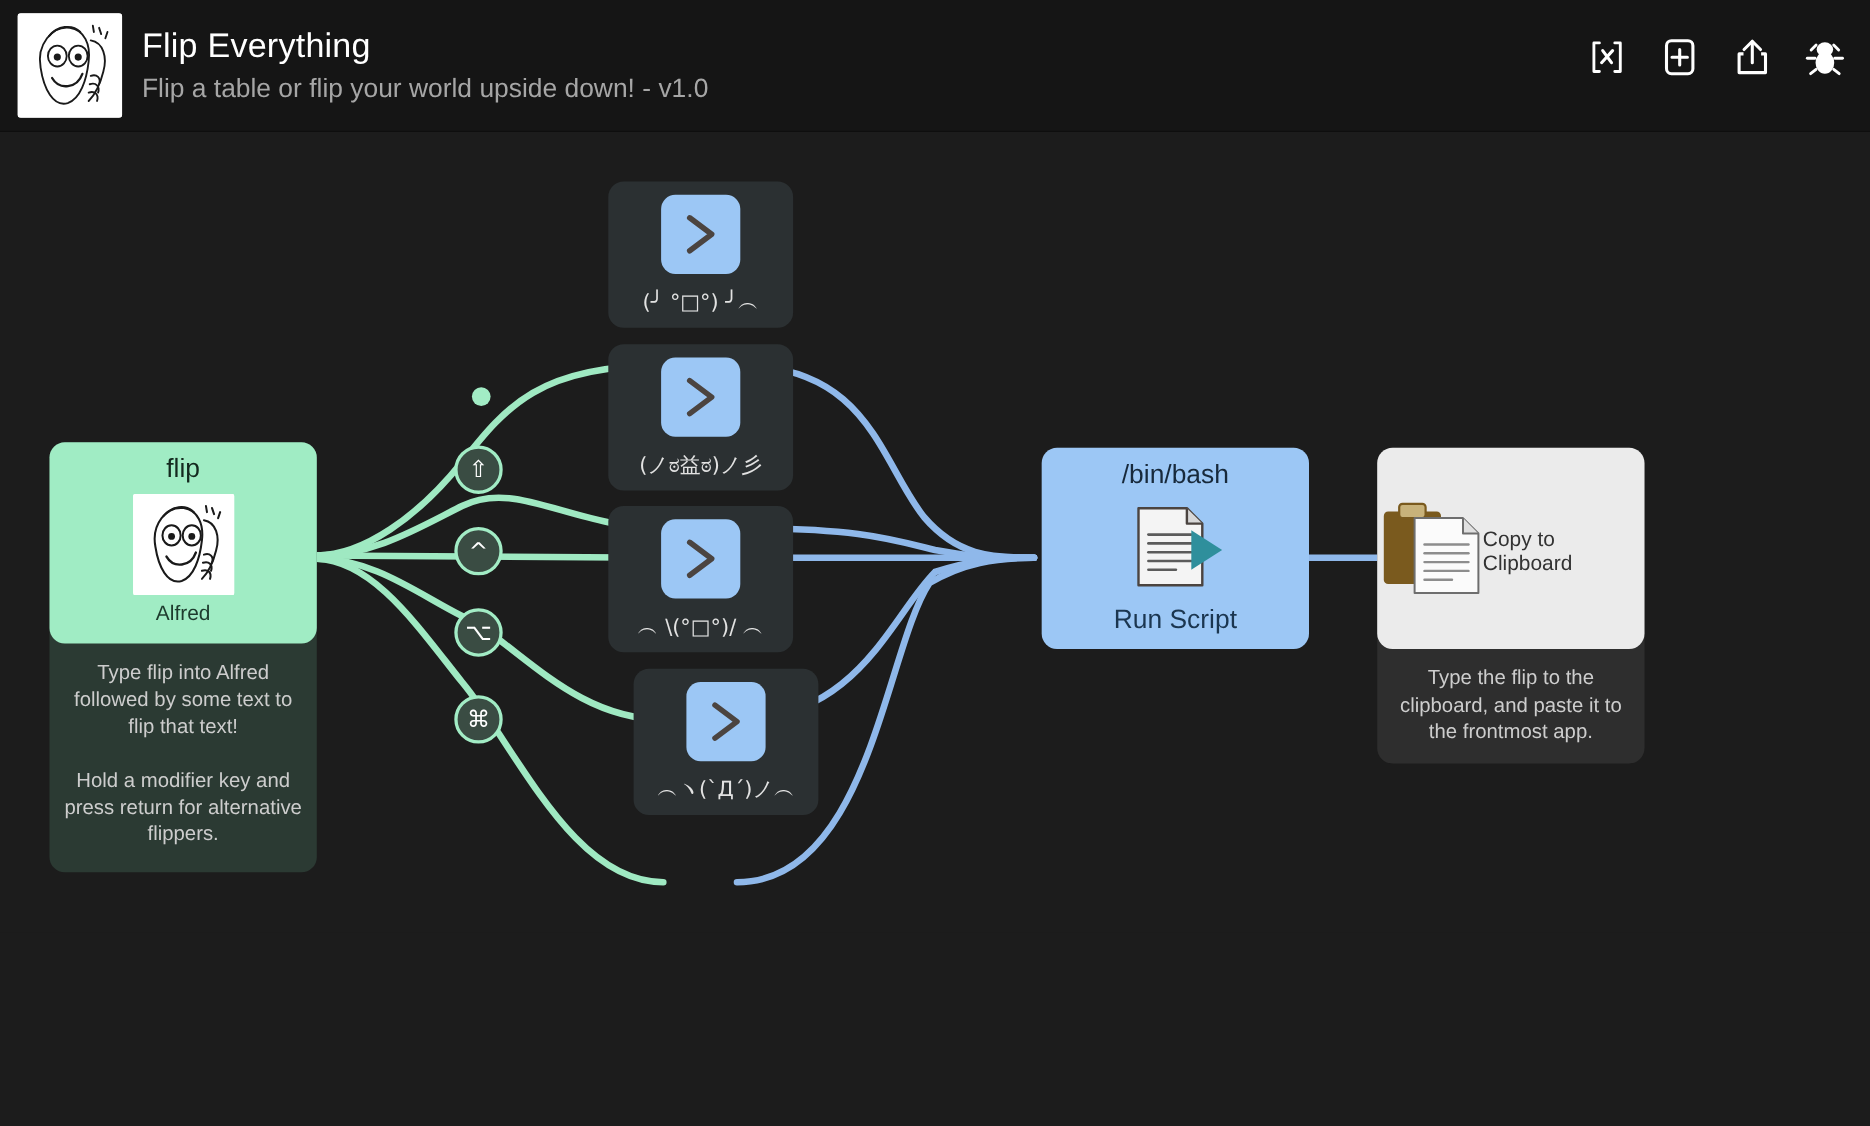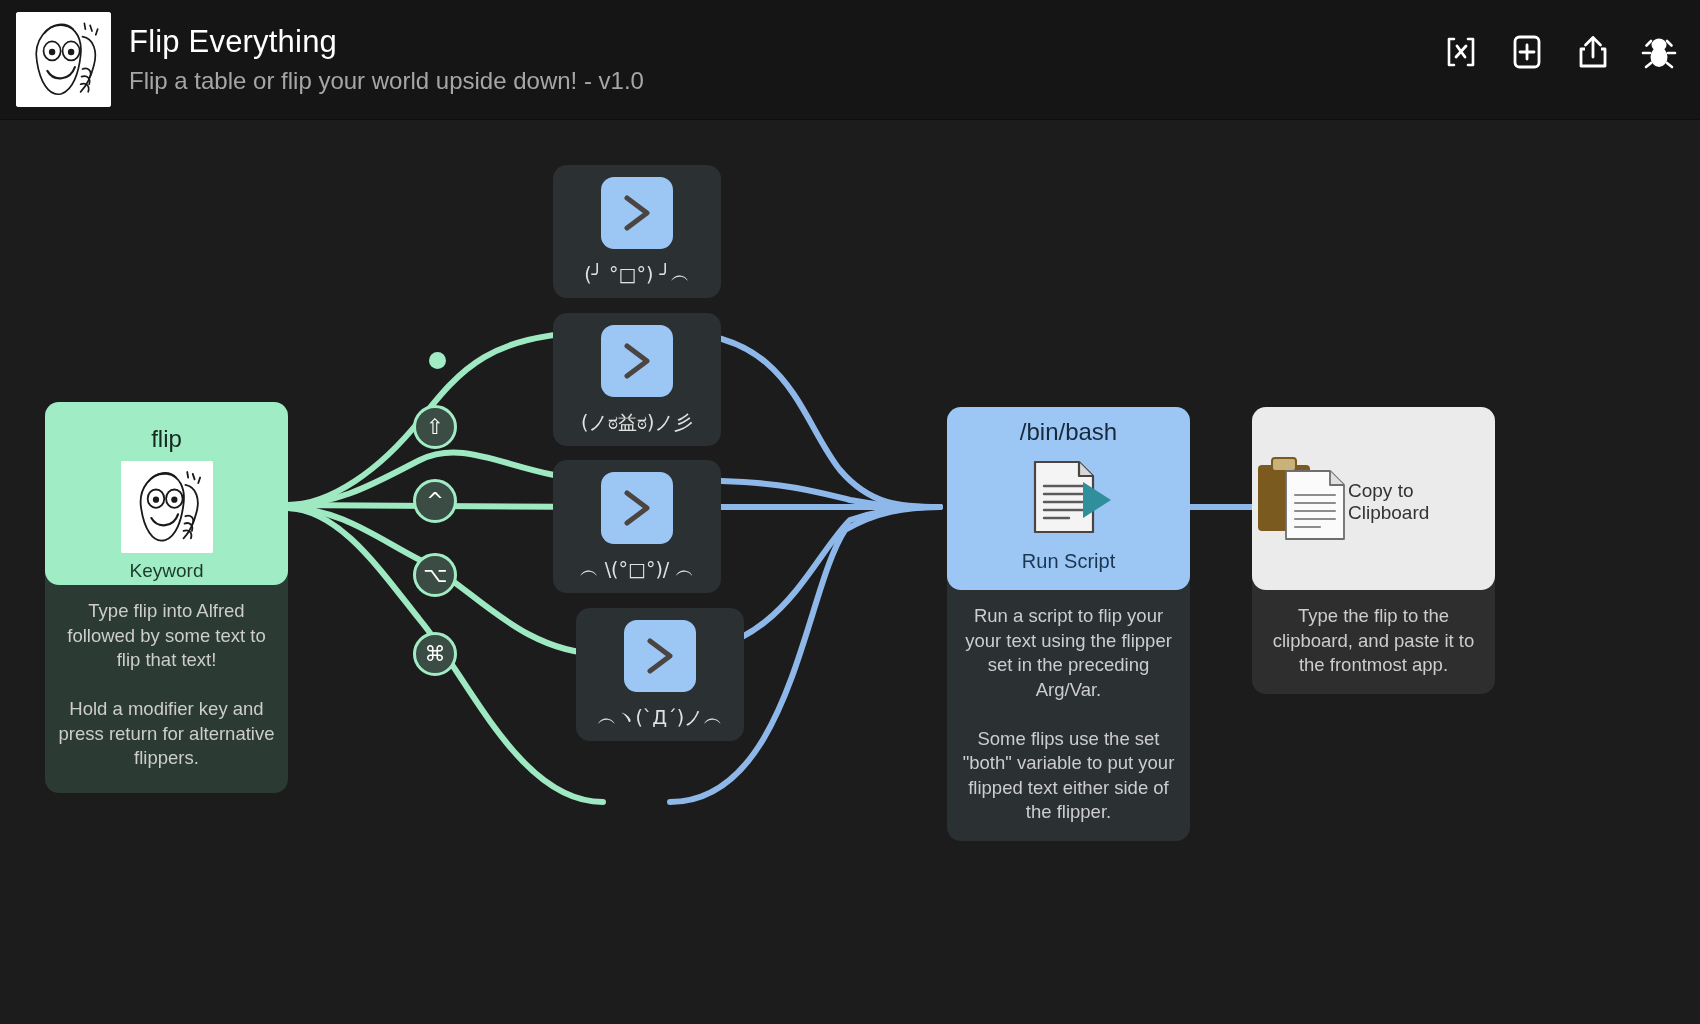--- a/index.html
+++ b/index.html
@@ -44,21 +44,21 @@
   
   .node { position: absolute; }
 
   
   .kw-wrap { left: 45px; top: 282px; width: 243px; }
   .kw-card { background: #2b3a33; border-radius: 14px; padding: 0 0 6px 0; }
   .kw-head {
     width: 243px; height: 183px; background: #a0ecc4; border-radius: 14px;
     display: flex; flex-direction: column; align-items: center;
   }
-  .kw-name { margin-top: 23px; font-size: 24px; color: #14291f; }
+  .kw-name { margin-top: 11px; font-size: 24px; color: #14291f; }
   .kw-img { margin-top: 8px; width: 92px; height: 92px; background: #fff; border-radius: 2px; overflow: hidden; }
   .kw-img svg { display: block; width: 92px; height: 92px; }
   .kw-type { margin-top: 7px; font-size: 19px; color: #1d3b2d; }
   .kw-desc { color: #cdcdcd; font-size: 18.5px; line-height: 24.5px; text-align: center; padding: 14px 10px 16px; }
 
   
   .av { width: 168px; }
   .av-card { background: #2b3032; border-radius: 14px; padding: 12px 0 10px 0;
              display: flex; flex-direction: column; align-items: center; }
   .av-ico { width: 72px; height: 72px; background: #9cc7f5; border-radius: 13px;
@@ -77,21 +77,21 @@
   }
   .dot { position: absolute; width: 17px; height: 17px; border-radius: 50%; background: #a2ecc5; }
 
   
   .rs-wrap { left: 947px; top: 287px; width: 243px; }
   .rs-card { background: #2b3032; border-radius: 14px; }
   .rs-head { width: 243px; height: 183px; background: #9cc7f5; border-radius: 14px;
              display: flex; flex-direction: column; align-items: center; }
   .rs-name { margin-top: 11px; font-size: 24px; color: #17293b; }
   .rs-ico { margin-top: 6px; width: 92px; height: 92px; display: flex; align-items: center; justify-content: center; }
-  .rs-type { margin-top: 6px; font-size: 20px; color: #1b3650; }
+  .rs-type { margin-top: 6px; font-size: 24px; color: #1b3650; }
   .rs-desc { color: #cdcdcd; font-size: 18.5px; line-height: 24.5px; text-align: center;
              padding: 14px 14px 16px; white-space: pre-line; }
 
   
   .cb-wrap { left: 1252px; top: 287px; width: 243px; }
   .cb-card { background: #2e2e2e; border-radius: 14px; }
   .cb-head { width: 243px; height: 183px; background: #ebebeb; border-radius: 14px;
              display: flex; flex-direction: row; align-items: center; justify-content: center; }
   .cb-ico { width: 96px; height: 92px; display: flex; align-items: center; justify-content: center; }
   .cb-type { margin-top: 6px; font-size: 19px; color: #333333; }
@@ -225,21 +225,21 @@
                 <path d="M70 26 C82 28 86 42 82 56 C79 68 74 78 68 84"></path>
                 <path d="M70 60 C76 58 80 62 78 68"></path>
                 <path d="M69 68 C75 66 79 70 77 76"></path>
                 <path d="M68 76 C74 74 78 78 76 84"></path>
                 <path d="M78 14 L80 20 M86 18 L84 24 M72 12 L73 18"></path>
               </g>
               <circle cx="38" cy="42" r="3.4" fill="#1a1a1a"></circle>
               <circle cx="58" cy="42" r="3.4" fill="#1a1a1a"></circle>
             </svg>
           </div>
-          <div class="kw-type">Keyword</div>
+          <div class="kw-type">Alfred</div>
         </div>
         <div class="kw-desc" style="white-space:pre-line">Type flip into Alfred followed by some text to flip that text!
 
 Hold a modifier key and press return for alternative flippers.</div>
       </div>
     </div>
 
     <div class="node av" style="left:553px; top:45px;">
       <div class="av-card">
         <div class="av-ico">
@@ -300,23 +300,20 @@
                     <path d="M21 46 H60"></path>
                   <path d="M21 54 H60"></path>
                     <path d="M21 62 H46"></path>
                 </g>
                 <path d="M60 26 L88 44 L60 62 Z" fill="#2f8f9c"></path>
               </g>
             </svg>
           </div>
           <div class="rs-type">Run Script</div>
         </div>
-        <div class="rs-desc">Run a script to flip your your text using the flipper set in the preceding Arg/Var.
-
-Some flips use the set "both" variable to put your flipped text either side of the flipper.</div>
       </div>
     </div>
 
     <div class="node cb-wrap">
       <div class="cb-card">
         <div class="cb-head">
           <div class="cb-ico">
             <svg width="96" height="88" viewBox="0 0 96 88">
               <rect x="6" y="10" width="52" height="66" rx="4" fill="#7a5a1e"></rect>
               <rect x="20" y="3" width="24" height="13" rx="3" fill="#c8b27a" stroke="#7a5a1e" stroke-width="2"></rect>

